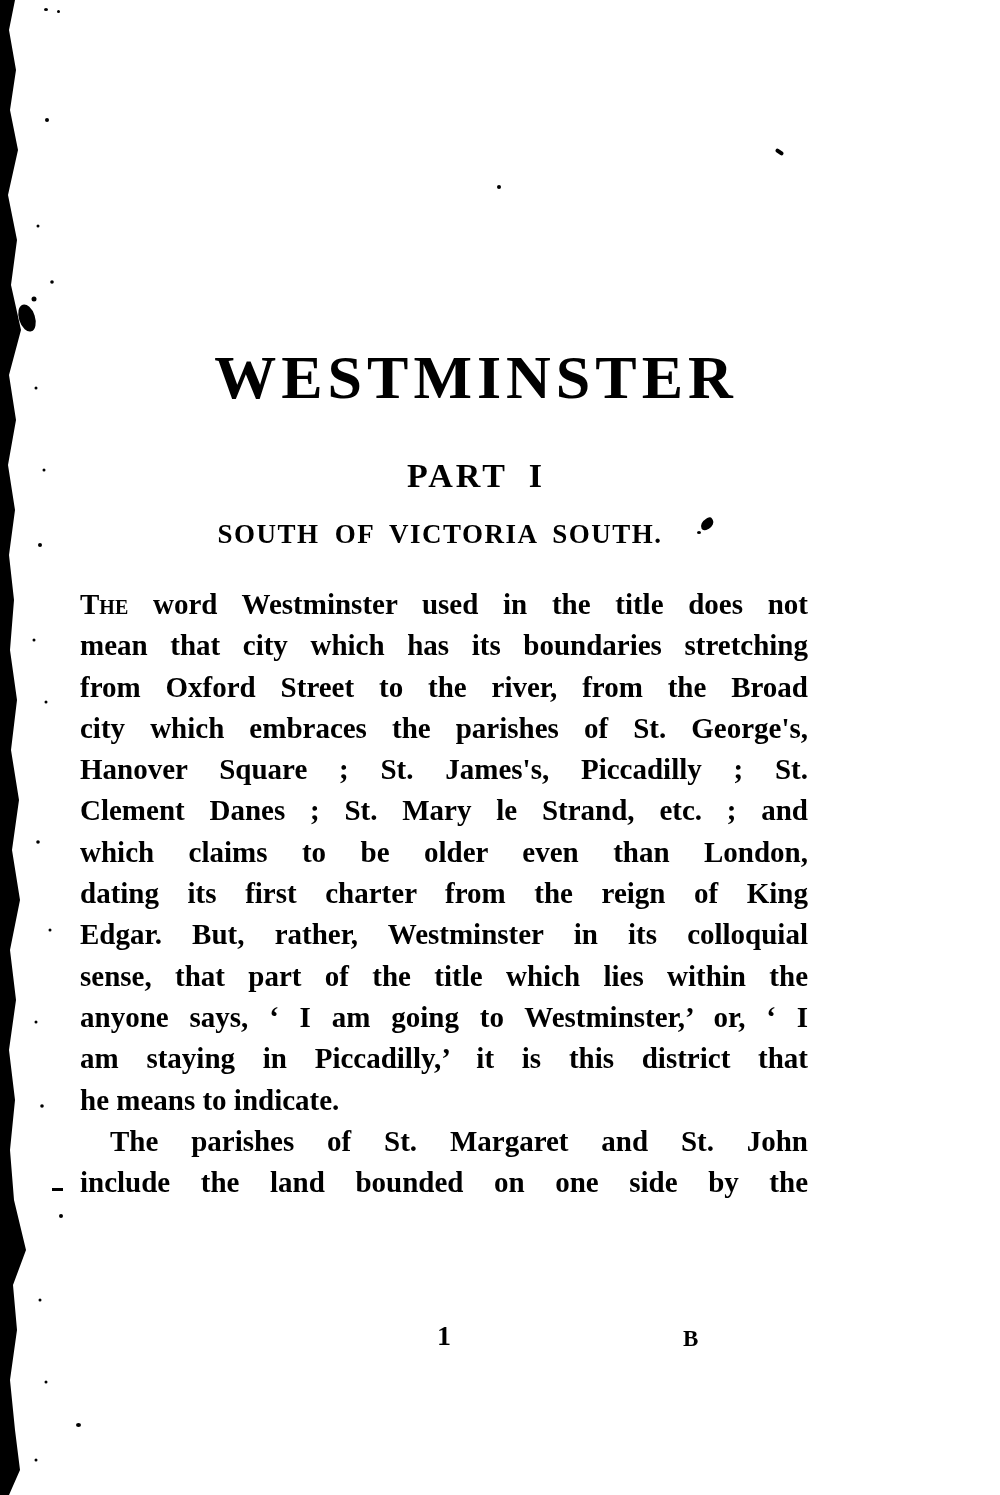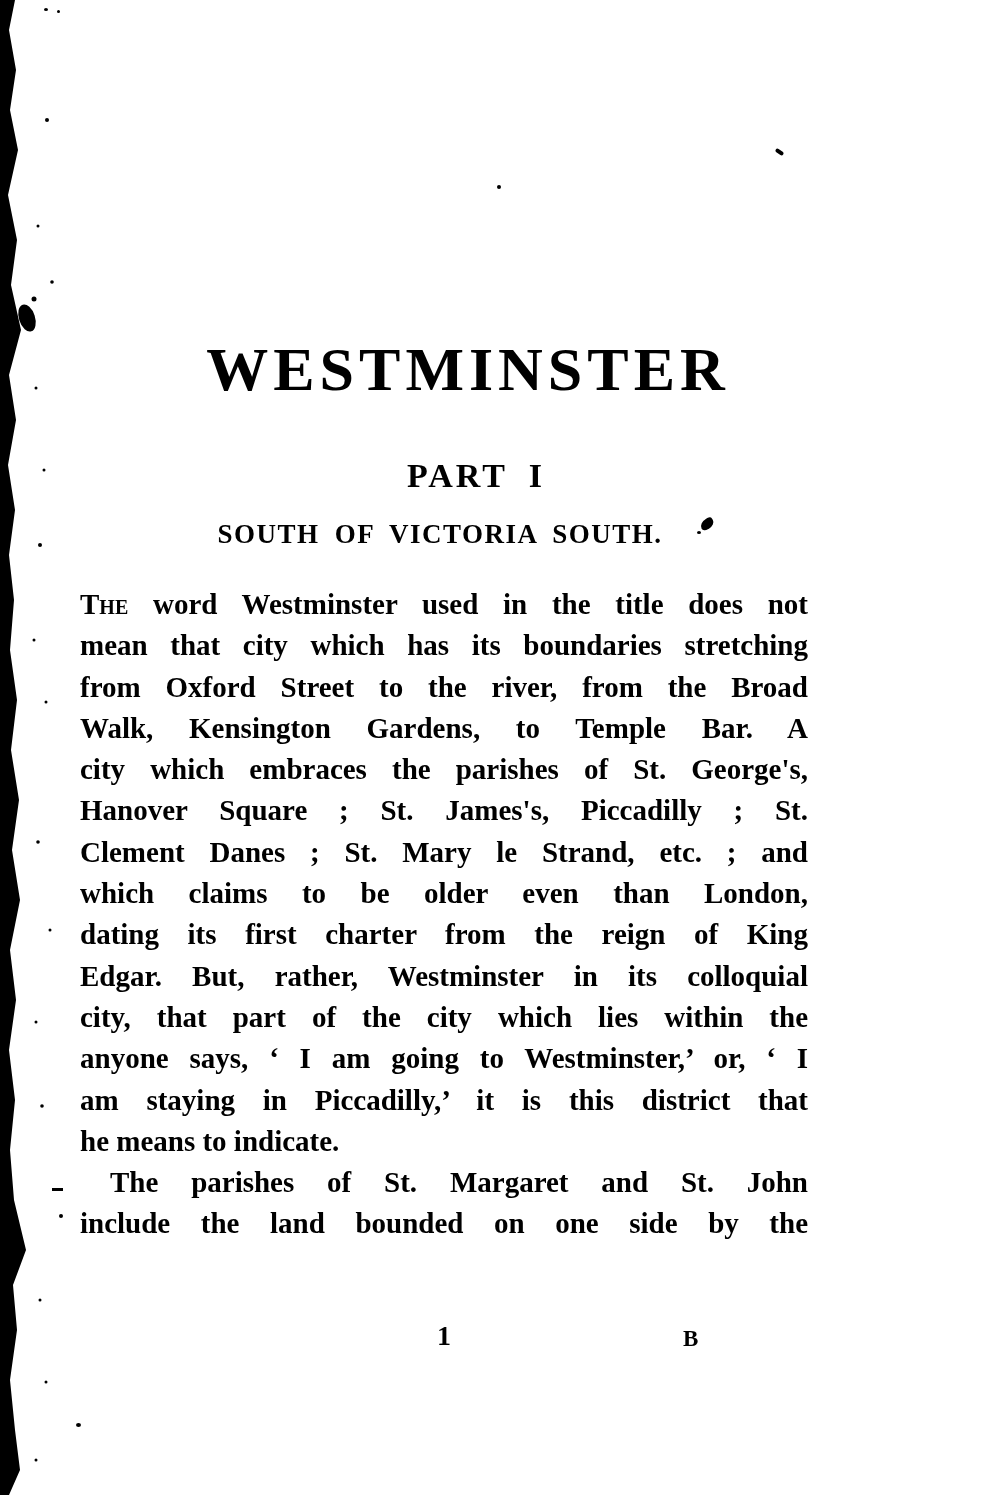--- a/index.html
+++ b/index.html
@@ -101,39 +101,38 @@
   </svg>
 
   <div class="mark dot dot-top-a"></div>
   <div class="mark dot dot-top-b"></div>
   <div class="mark tick-top-right"></div>
   <div class="mark dot dot-mid-top"></div>
   <div class="mark dash-left-low"></div>
   <div class="mark dot dot-left-low"></div>
   <div class="mark dot dot-bottom"></div>
 
-  <h1 class="book-title" style="margin:8px;">WESTMINSTER</h1>
+  <h1 class="book-title" style="margin:16px;">WESTMINSTER</h1>
   <div class="part-heading">PART I</div>
   <div class="section-heading">SOUTH OF VICTORIA SOUTH.</div>
   <div class="mark section-ink-mark"></div>
   <div class="mark section-ink-dot"></div>
 
   <div class="body-text">
     <div class="para-1">
       <div class="line"><span>T</span><span class="sc">he</span> <span>word Westminster used in the title does not</span></div>
     <div class="line">mean that city which has its boundaries stretching</div>
         <div class="line">from Oxford Street to the river, from the Broad</div>
-        <div class="line">Walk, Kensington Gardens, to Temple Bar. A</div>
         <div class="line">city which embraces the parishes of St. George's,</div>
         <div class="line">Hanover Square ; St. James's, Piccadilly ; St.</div>
         <div class="line">Clement Danes ; St. Mary le Strand, etc. ; and</div>
         <div class="line">which claims to be older even than London,</div>
         <div class="line">dating its first charter from the reign of King</div>
         <div class="line">Edgar. But, rather, Westminster in its colloquial</div>
-        <div class="line">city, that part of the city which lies within the</div>
+        <div class="line">sense, that part of the title which lies within the</div>
         <div class="line">anyone says, ‘ I am going to Westminster,’ or, ‘ I</div>
         <div class="line">am staying in Piccadilly,’ it is this district that</div>
         <div class="line">he means to indicate.</div>
       </div>
     <div class="para-2">
         <div class="line">The parishes of St. Margaret and St. John</div>
         <div class="line">include the land bounded on one side by the</div>
       </div>
   </div>
 

